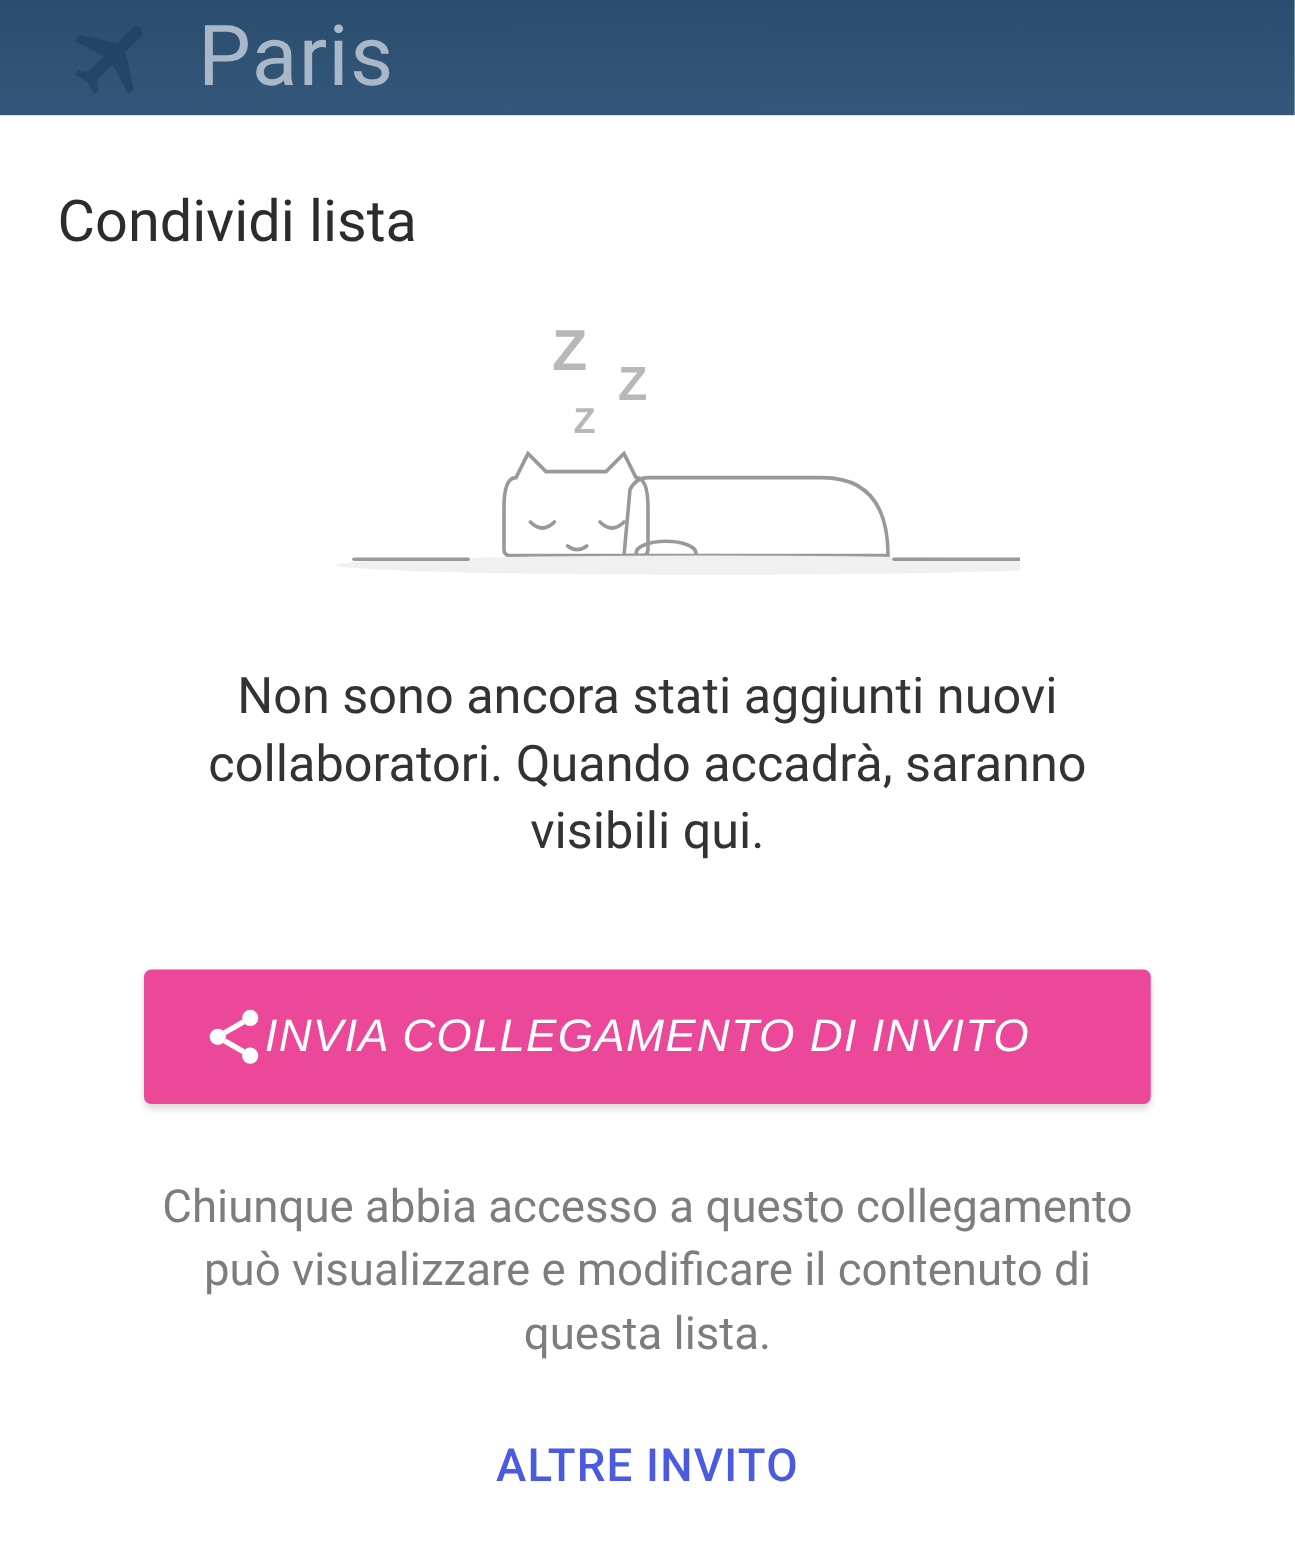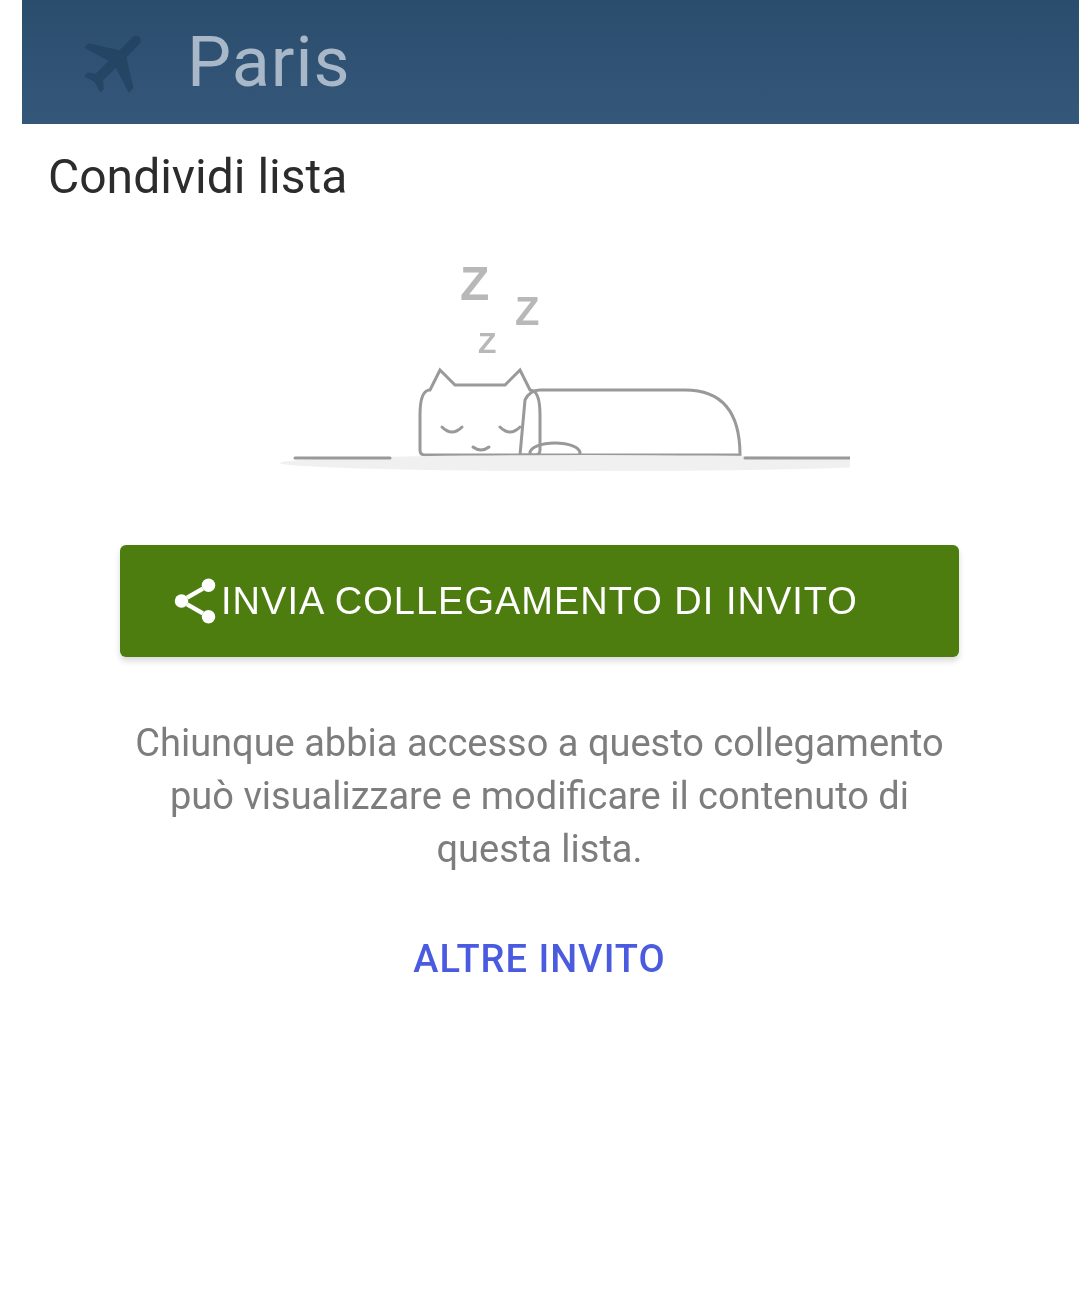--- a/index.html
+++ b/index.html
@@ -9,41 +9,40 @@
     }
     body {
       font-family: -apple-system, BlinkMacSystemFont, 'Segoe UI', Roboto, Helvetica, Arial, sans-serif;
       background: #ffffff;
       width: 1079px;
       height: 1306px;
       overflow: hidden;
     }
     .header {
       background: linear-gradient(to bottom, #2a4d6e, #35587a);
-      height: 124px;
+      height: 96px;
       display: flex;
       align-items: center;
       padding-left: 55px;
       position: relative;
-      margin-left: 22px;
     }
     .header-icon {
       width: 80px;
       height: 80px;
       margin-right: 30px;
       opacity: 0.5;
     }
     .header-title {
       font-size: 70px;
       font-weight: 400;
       color: #a8b8c8;
       letter-spacing: 1px;
     }
     .content {
-      padding: 24px 48px 0 48px;
+      padding: 60px 48px 0 48px;
     }
     .page-title {
       font-size: 48px;
       font-weight: 400;
       color: #2c2c2c;
       margin-bottom: 50px;
     }
     .illustration-container {
       display: flex;
       justify-content: center;
@@ -55,32 +54,33 @@
     }
     .empty-message {
       text-align: center;
       font-size: 42px;
       line-height: 1.35;
       color: #333;
       padding: 0 100px;
       margin-bottom: 85px;
     }
     .invite-button {
-      background: #4d7c0f;
+      background: #ec4899;
       border: none;
       border-radius: 6px;
       width: calc(100% - 144px);
       margin: 0 72px;
       height: 112px;
       display: flex;
       align-items: center;
       justify-content: center;
       cursor: pointer;
       box-shadow: 0 4px 6px rgba(0,0,0,0.15);
       position: relative;
+      font-style: italic;
     }
     .invite-button-icon {
       position: absolute;
       left: 48px;
       width: 54px;
       height: 54px;
     }
     .invite-button-label {
       color: #ffffff;
       font-size: 38px;
@@ -139,20 +139,21 @@
       <path d="M 243 192 Q 251 198 259 192" fill="none" stroke="#999" stroke-width="3" stroke-linecap="round"></path>
 
       <ellipse cx="325" cy="198" rx="25" ry="10" fill="none" stroke="#999" stroke-width="3"></ellipse>
 
       <ellipse cx="360" cy="208" rx="310" ry="8" fill="#f0f0f0"></ellipse>
       <line x1="65" y1="203" x2="160" y2="203" stroke="#999" stroke-width="3" stroke-linecap="round"></line>
       <line x1="515" y1="203" x2="650" y2="203" stroke="#999" stroke-width="3" stroke-linecap="round"></line>
     </svg>
   </div>
 
+  <p class="empty-message">Non sono ancora stati aggiunti nuovi collaboratori. Quando accadrà, saranno visibili qui.</p>
 
   <button class="invite-button">
     <span class="invite-button-icon">
       <svg viewBox="0 0 24 24" fill="#ffffff">
         <circle cx="18" cy="5" r="3"></circle>
         <circle cx="6" cy="12" r="3"></circle>
         <circle cx="18" cy="19" r="3"></circle>
         <line x1="8.5" y1="10.5" x2="15.5" y2="6.5" stroke="#ffffff" stroke-width="2"></line>
         <line x1="8.5" y1="13.5" x2="15.5" y2="17.5" stroke="#ffffff" stroke-width="2"></line>
       </svg>

